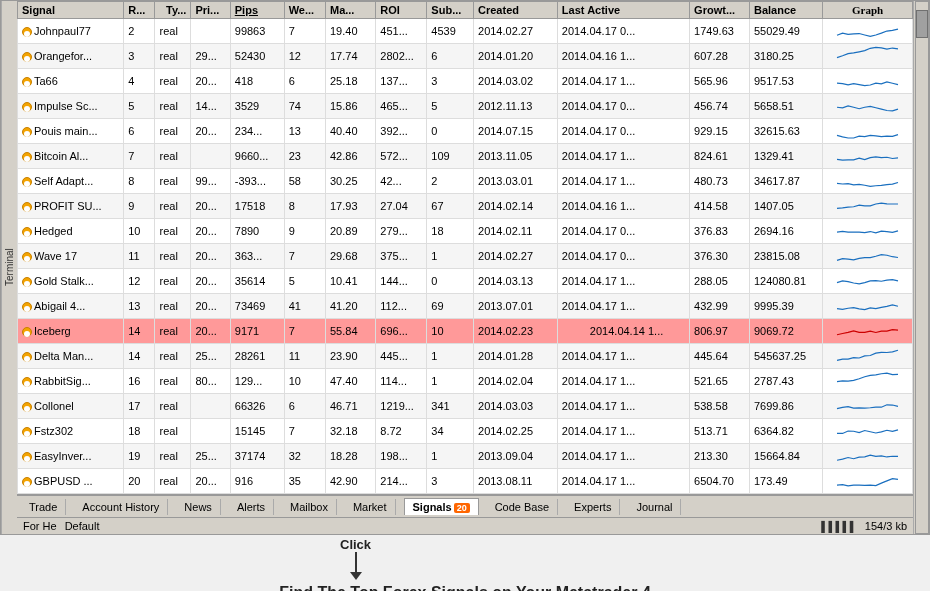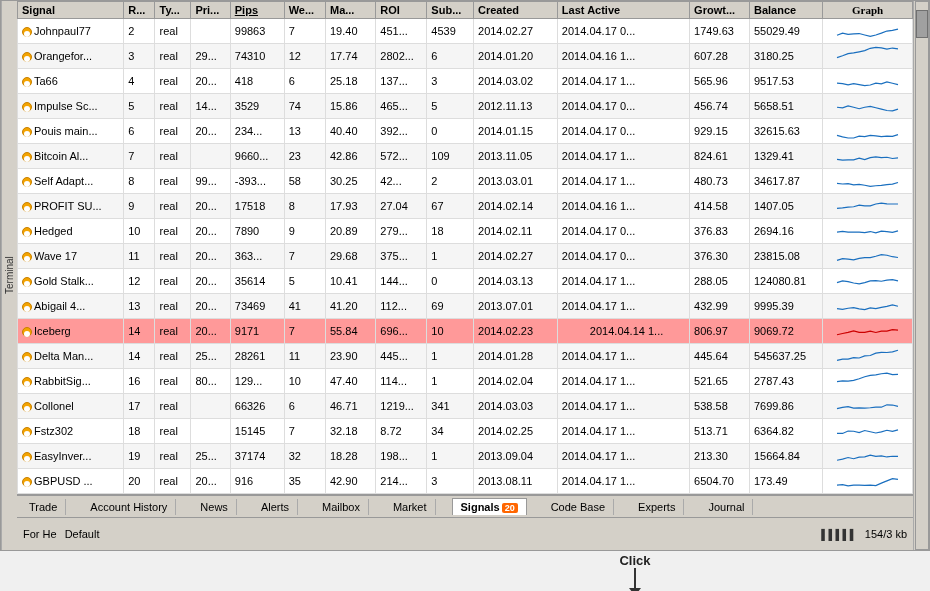--- a/index.html
+++ b/index.html
@@ -63,21 +63,21 @@
     
     .sparkline { width: 65px; height: 20px; }
     
     
     .bottom-tabs { 
       display: flex; 
       align-items: center; 
       background: #d4d0c8; 
       border-top: 2px solid #999;
       padding: 2px 4px;
-      gap: 16px;
+      gap: 8px;
     }
     .tab-item { 
       padding: 2px 8px; 
       cursor: pointer; 
       font-size: 11px;
       color: #000;
       white-space: nowrap;
       border-right: 1px solid #aaa;
     }
     .tab-active { 
@@ -96,21 +96,21 @@
       border-radius: 2px;
       margin-left: 2px;
     }
     
     
     .status-bar {
       display: flex;
       align-items: center;
       background: #d4d0c8;
       border-top: 1px solid #999;
-      padding: 10px 6px;
+      padding: 2px 6px;
       font-size: 11px;
       gap: 8px;
     }
     .status-bar-right {
       margin-left: auto;
       display: flex;
       align-items: center;
       gap: 8px;
     }
     
@@ -130,21 +130,21 @@
     }
     
     .main-row { display: flex; }
     .content-area { flex: 1; }
     
     
     .scroll-area { width: 16px; background: #d4d0c8; border-left: 1px solid #aaa; display: flex; flex-direction: column; align-items: center; }
     
     .col-signal { width: 85px; }
     .col-r { width: 25px; }
-    .col-ty { width: 30px; }
+    .col-ty { width: 30px; text-align: right; }
     .col-pri { width: 30px; }
     .col-pips { width: 45px; text-decoration: underline; }
     .col-we { width: 25px; }
     .col-ma { width: 42px; }
     .col-roi { width: 35px; }
     .col-sub { width: 35px; }
     .col-created { width: 70px; }
     .col-last { width: 75px; }
     .col-growth { width: 50px; }
     .col-balance { width: 60px; }
@@ -201,21 +201,21 @@
     <polyline points="2,15.270626422250643 7.545454545454546,13.225537293939851 13.090909090909092,14.292339218081906 18.636363636363637,13.839396441588178 24.181818181818183,13.533192234521266 29.727272727272727,15.001851168402936 35.27272727272727,16.365641838987358 40.81818181818182,14.983247058815323 46.36363636363637,13.145562198827974 51.909090909090914,11.032455144741107 57.45454545454545,10.316533032280859 63,9.190696746634785" fill="none" stroke="#1a6fbf" stroke-width="1.2"></polyline>
   </svg></td>
   </tr>
               <tr>
     <td>
       <span class="signal-icon"><span class="signal-icon-inner"></span></span>Orangefor...
     </td>
     <td>3</td>
     <td>real</td>
     <td>29...</td>
-    <td>74310</td>
+    <td>52430</td>
     <td>12</td>
     <td>17.74</td>
     <td>2802...</td>
     <td>6</td>
     <td>2014.01.20</td>
     <td>2014.04.16 1...</td>
     <td>607.28</td>
     <td>3180.25</td>
     <td class="graph-cell"><svg class="sparkline" viewBox="0 0 65 20">
     <polyline points="2,12.617605219827965 7.545454545454546,10.779920359840617 13.090909090909092,8.666813305753749 18.636363636363637,7.950891193293501 24.181818181818183,6.825054907647427 29.727272727272727,5.588471698749345 35.27272727272727,3.304695991158951 40.81818181818182,2.46142125694314 46.36363636363637,2.9280582921928726 51.909090909090914,4.206222028995398 57.45454545454545,3.033754119358491 63,3.8809701575082727" fill="none" stroke="#1a6fbf" stroke-width="1.2"></polyline>
@@ -266,21 +266,21 @@
       <span class="signal-icon"><span class="signal-icon-inner"></span></span>Pouis main...
     </td>
     <td>6</td>
     <td>real</td>
     <td>20...</td>
     <td>234...</td>
     <td>13</td>
     <td>40.40</td>
     <td>392...</td>
     <td>0</td>
-    <td>2014.01.15</td>
+    <td>2014.07.15</td>
     <td>2014.04.17 0...</td>
     <td>929.15</td>
     <td>32615.63</td>
     <td class="graph-cell"><svg class="sparkline" viewBox="0 0 65 20">
     <polyline points="2,15.418631668202579 7.545454545454546,16.82576264051022 13.090909090909092,18 18.636363636363637,18 24.181818181818183,16.19121941330377 29.727272727272727,16.70580127032008 35.27272727272727,15.399219084269134 40.81818181818182,15.804797481367132 46.36363636363637,16.53692369503551 51.909090909090914,16.201967793080257 57.45454545454545,16.313773607631447 63,14.61539637952228" fill="none" stroke="#1a6fbf" stroke-width="1.2"></polyline>
   </svg></td>
   </tr>
               <tr>
     <td>
       <span class="signal-icon"><span class="signal-icon-inner"></span></span>Bitcoin Al...
@@ -590,21 +590,21 @@
 
     <div class="scroll-area">
       <div style="width:14px; background:#d4d0c8; border:1px solid #999; height:100%; min-height:460px; position:relative;">
         <div style="width:12px; height:28px; background:#a0a0a0; border:1px solid #707070; position:absolute; top:8px; left:0;"></div>
       </div>
     </div>
   </div>
 </div>
 
 <div style="display:flex; flex-direction:column; align-items:center; margin-top:2px; position:relative;">
-  <div style="display:flex; justify-content:center; position:relative; width:100%;">
+  <div style="display:flex; position:relative; width:100%;">
     <div style="display:flex; flex-direction:column; align-items:center; margin-left: 340px;">
       <span style="font-size:13px; font-weight:bold; color:#222;">Click</span>
       <div style="width:2px; height:20px; background:#333; margin:0 auto;"></div>
       <div style="width:0; height:0; border-left:6px solid transparent; border-right:6px solid transparent; border-top:8px solid #333;"></div>
     </div>
   </div>
   <div style="text-align:center; font-size:16px; font-weight:bold; padding: 4px 0 2px 0; color:#222;">Find The Top Forex Signals on Your Metatrader 4</div>
 </div>
 
 </body></html>

